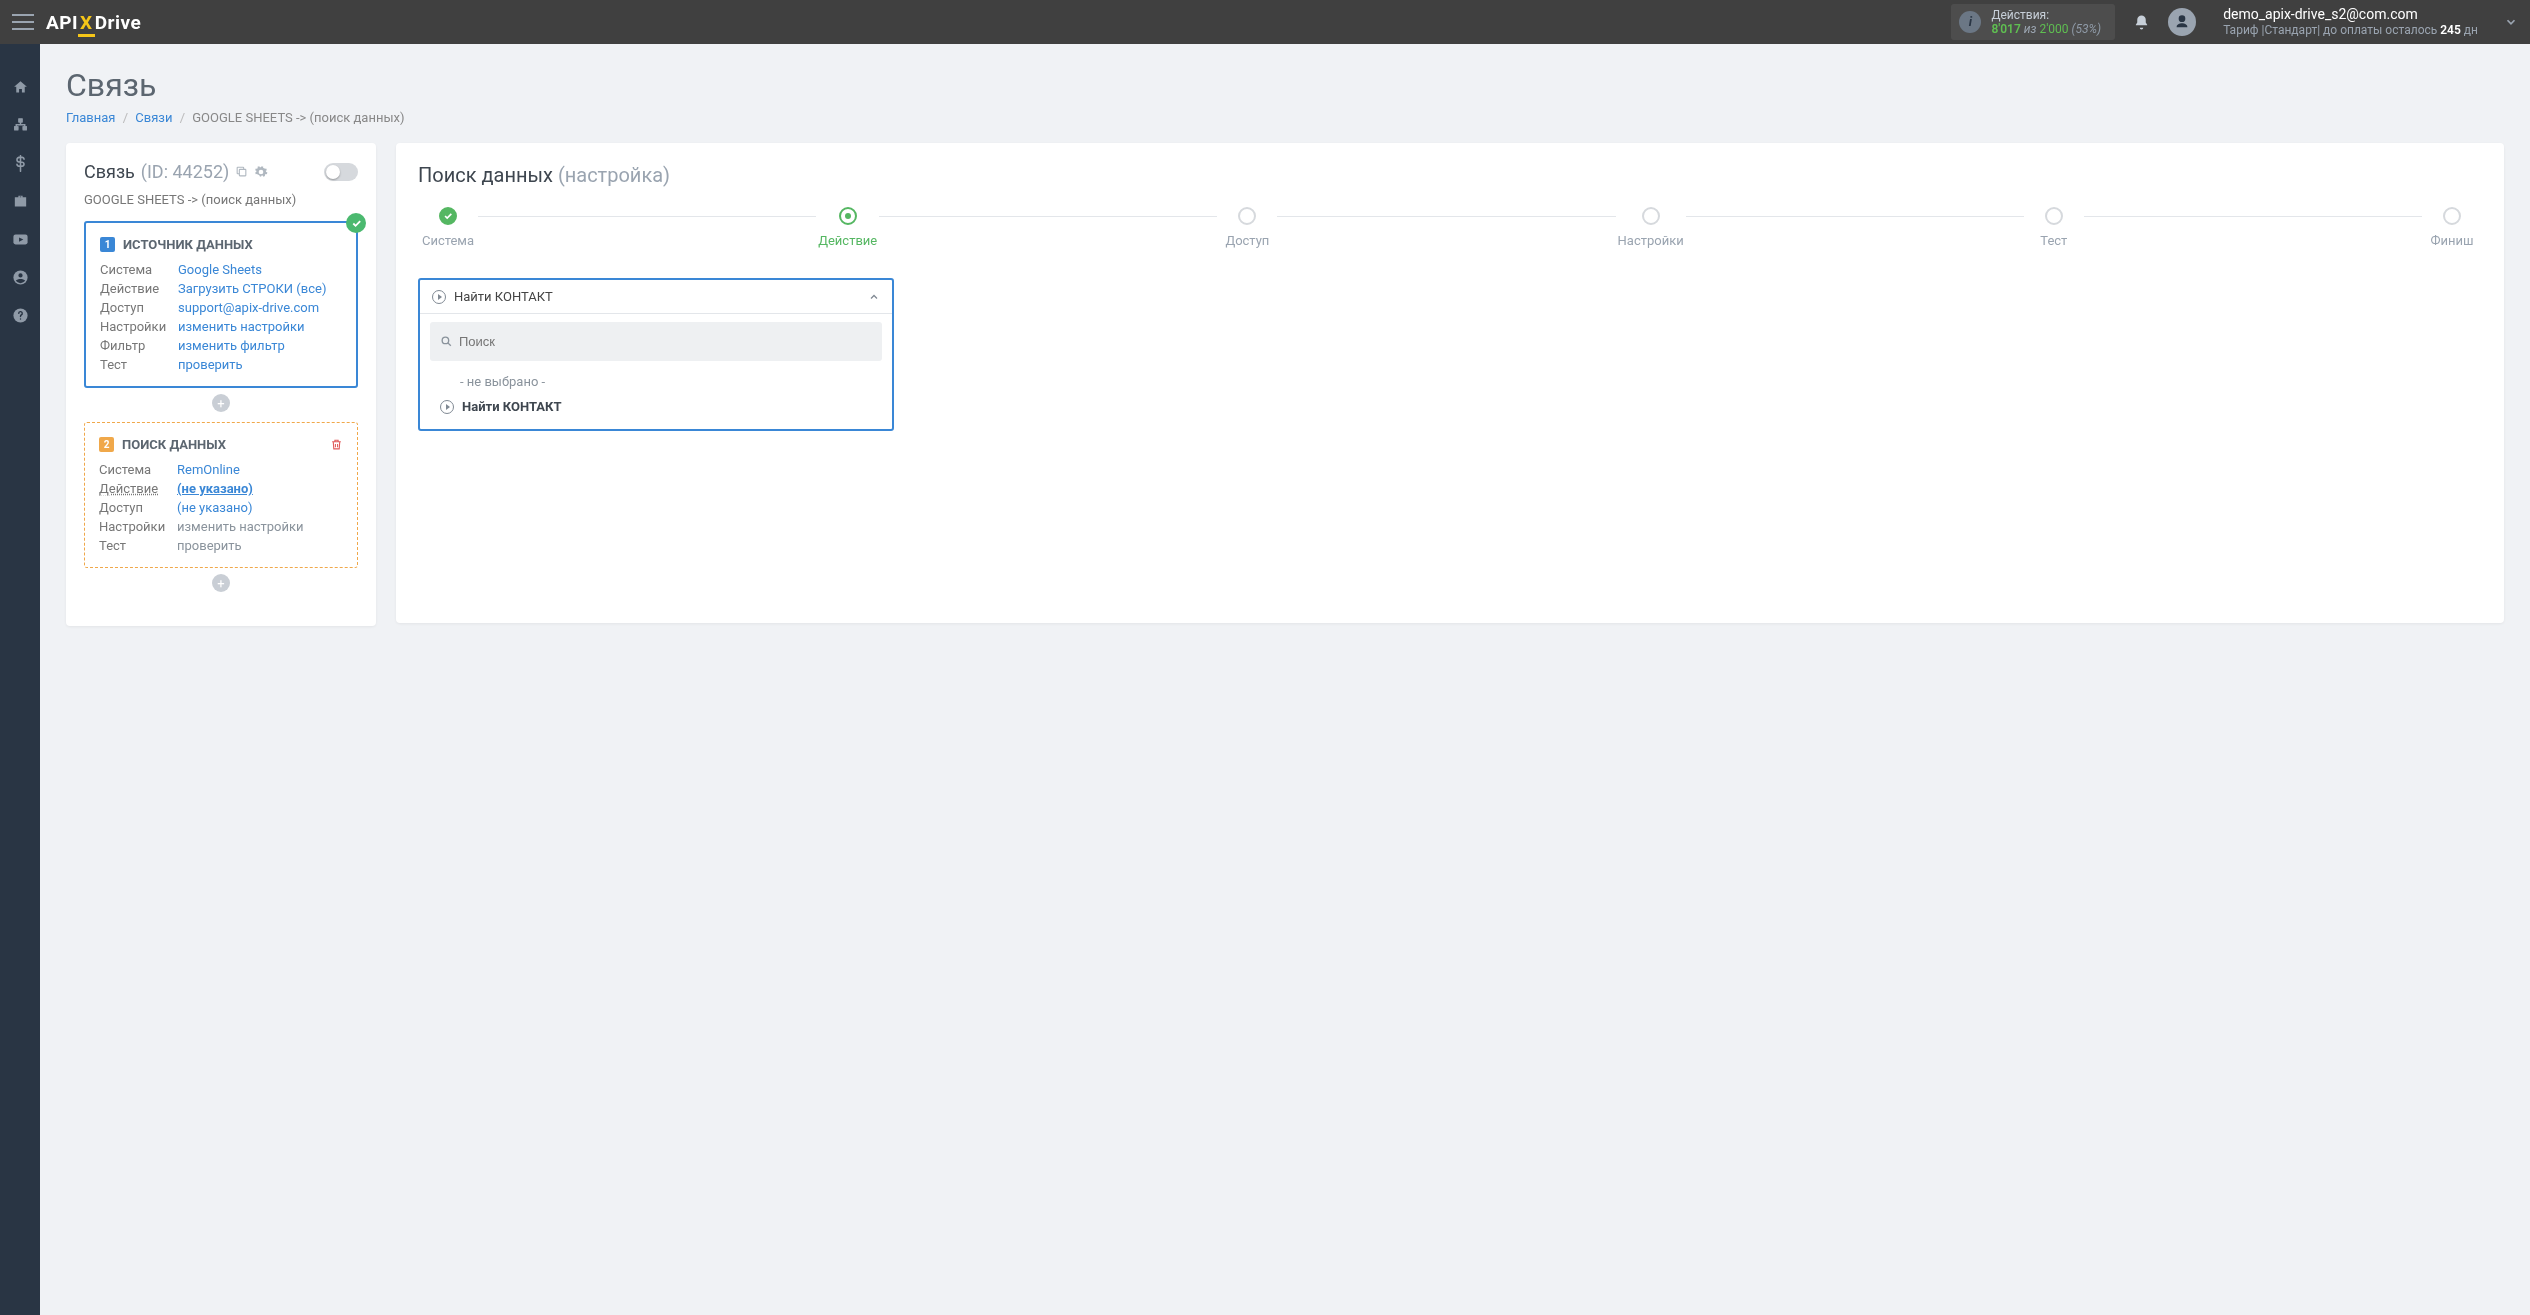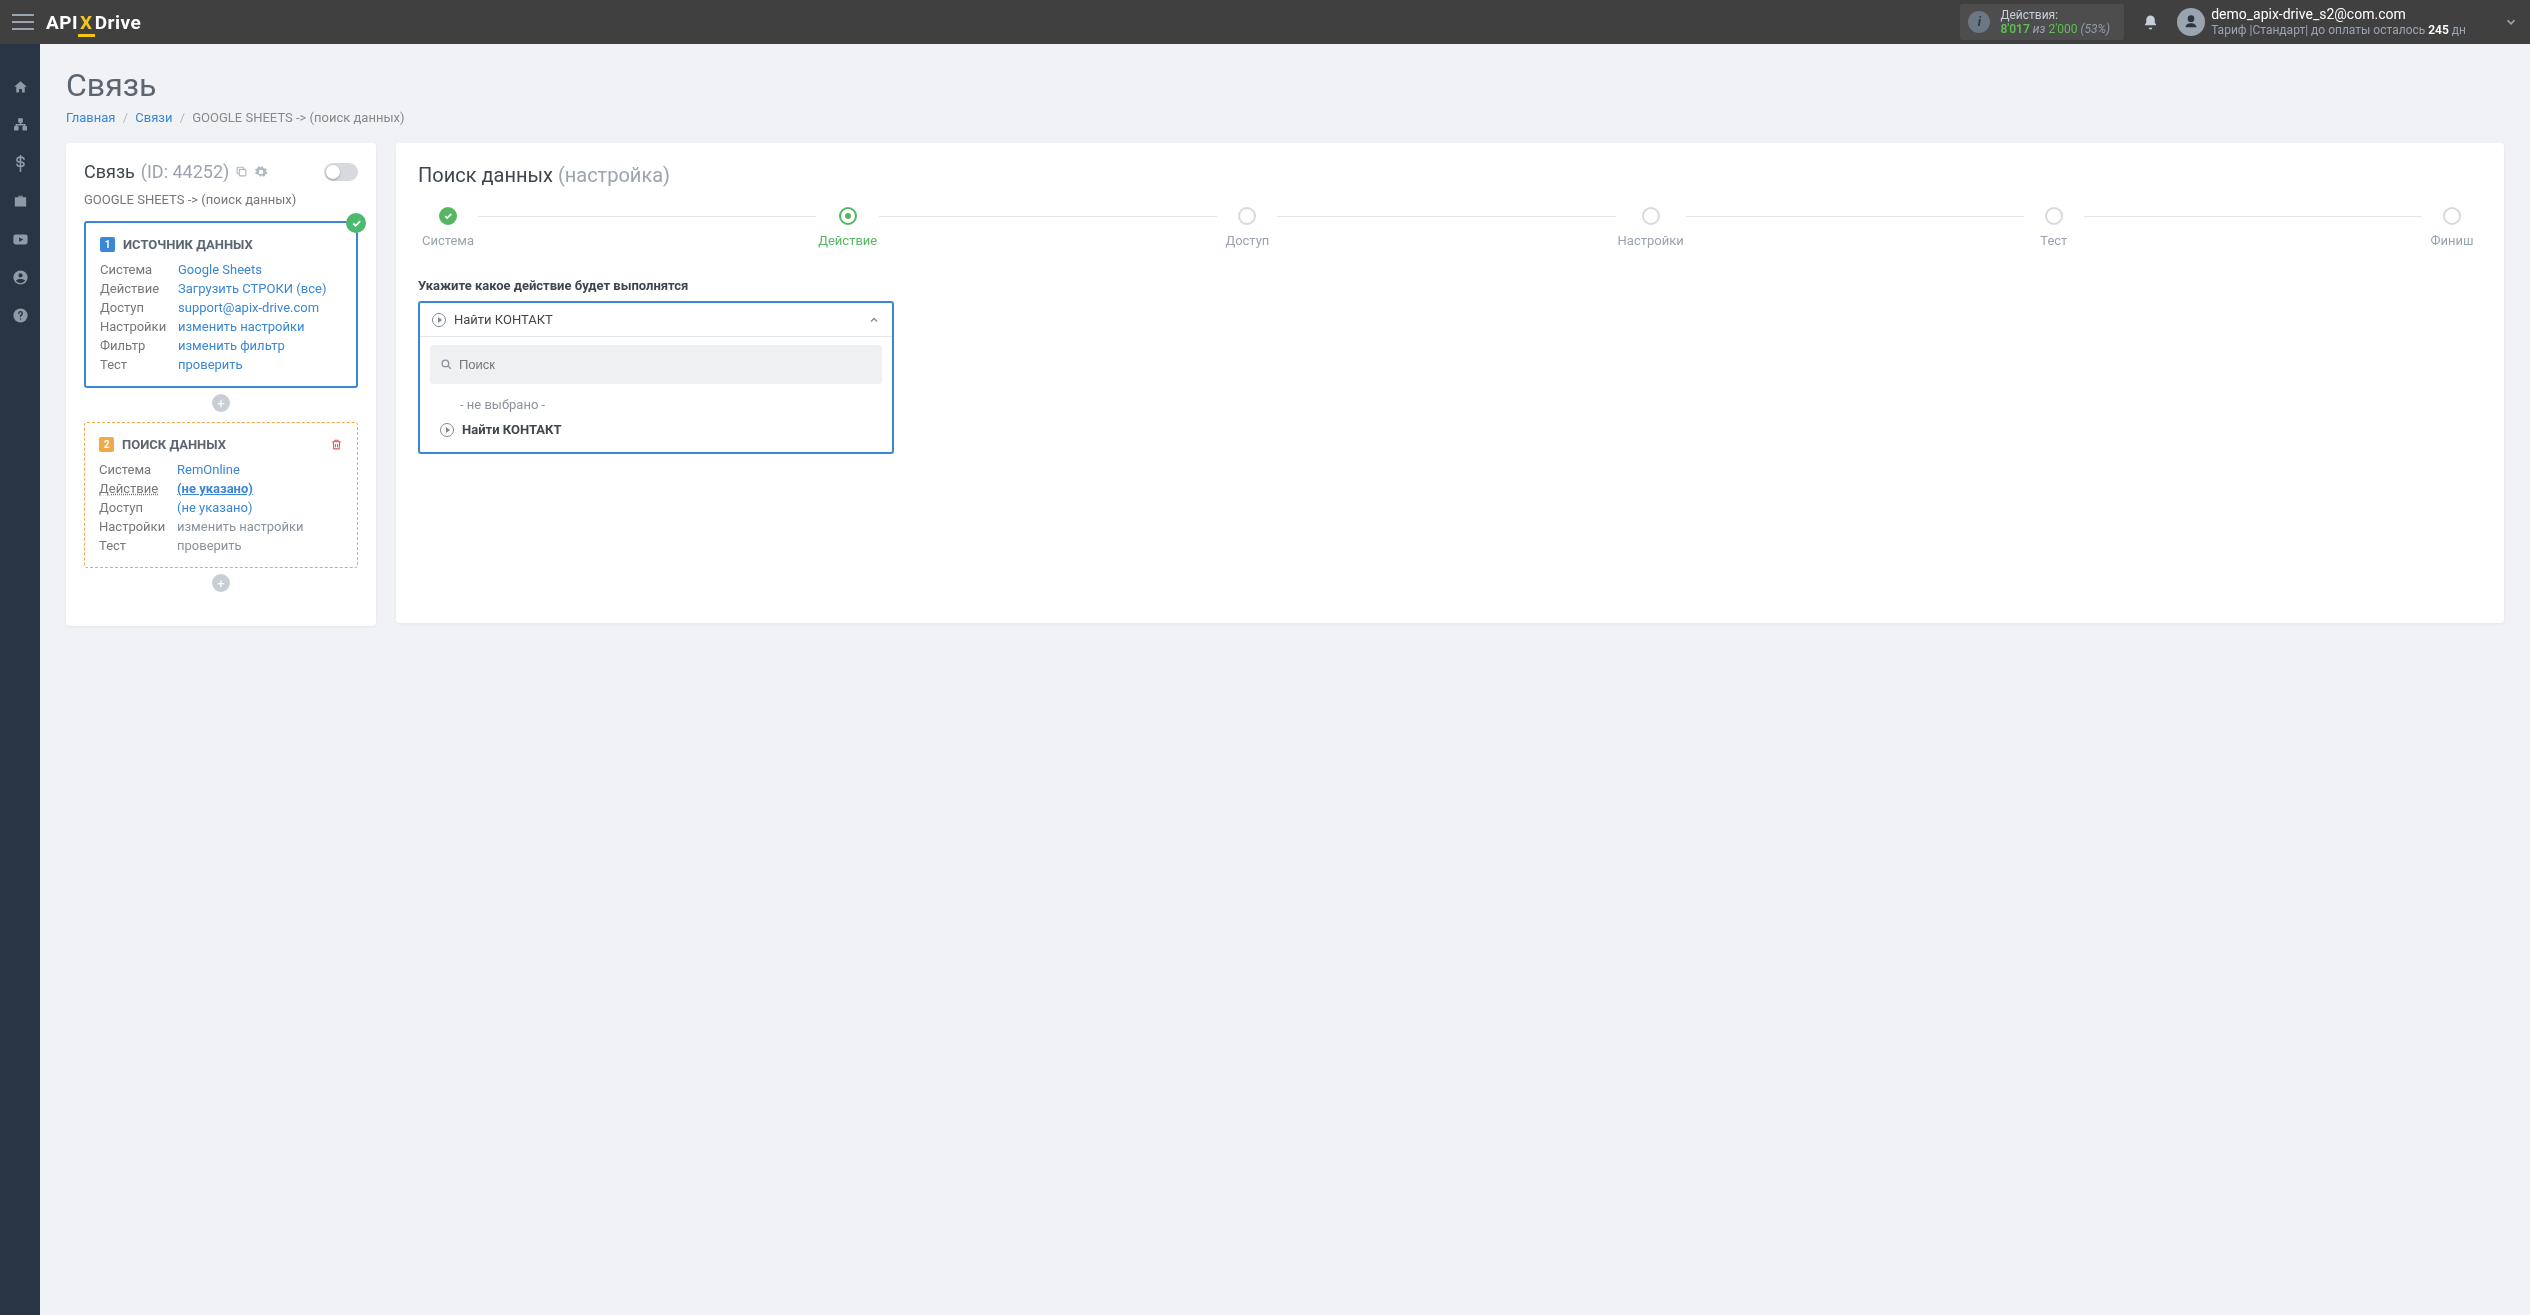--- a/index.html
+++ b/index.html
@@ -16,21 +16,21 @@
   .brand .drive { color: #fff; }
   .topbar-spacer { flex: 1; }
   .actions-box { background: rgba(255,255,255,.07); border-radius: 3px; display: flex; align-items: center; padding: 4px 14px 4px 8px; gap: 10px; margin-right: 18px; font-size: 12px; line-height: 1.2; }
   .info-icon { width: 22px; height: 22px; border-radius: 50%; background: #6b7785; display: inline-flex; align-items: center; justify-content: center; color: #293544; font-weight: 700; font-style: italic; font-size: 13px; }
   .actions-text .line1 { color: #c7cfd8; }
   .actions-text .line2 .n1 { color: #5fbf51; font-weight: 600; }
   .actions-text .line2 .sep { color: #9aa4b0; font-style: italic; }
   .actions-text .line2 .n2 { color: #5fbf51; }
   .actions-text .line2 .pct { color: #8f9aa7; font-style: italic; }
   .bell { color: #c7cfd8; margin-right: 18px; cursor: pointer; }
-  .user-block { display: flex; align-items: center; gap: 6px; margin-right: 20px; }
+  .user-block { display: flex; align-items: center; gap: 27px; margin-right: 8px; }
   .avatar { width: 28px; height: 28px; border-radius: 50%; background: #9aa4b0; display: inline-flex; align-items: center; justify-content: center; color: #293544; }
   .user-text { font-size: 12px; line-height: 1.25; }
   .user-text .email { color: #fff; font-size: 14px; }
   .user-text .plan { color: #9aa4b0; }
   .user-text .plan b { color: #fff; font-weight: 600; }
   .chev-down { color: #9aa4b0; margin-left: 18px; cursor: pointer; }
 
   
   .layout { display: flex; min-height: calc(100vh - 44px); }
   .sidebar { width: 40px; background: #293544; display: flex; flex-direction: column; align-items: center; padding-top: 34px; gap: 20px; }
@@ -322,21 +322,20 @@
           <div class="snode">
             <span class="dot"></span>
               <span>Тест</span>
           </div>
           <div class="snode">
             <span class="dot"></span>
               <span>Финиш</span>
           </div>
         </div>
 
-        <div class="field-label">Укажите какое действие будет выполнятся</div>
         <div class="dropdown">
           <div class="dd-head">
             <span class="play"></span>
             <span class="label">Найти КОНТАКТ</span>
             <span class="caret">
               <svg width="12" height="12" viewBox="0 0 24 24" fill="none" stroke="currentColor" stroke-width="2.5">
                   <path d="M6 15l6-6 6 6"></path>
                 </svg>
             </span>
           </div>

